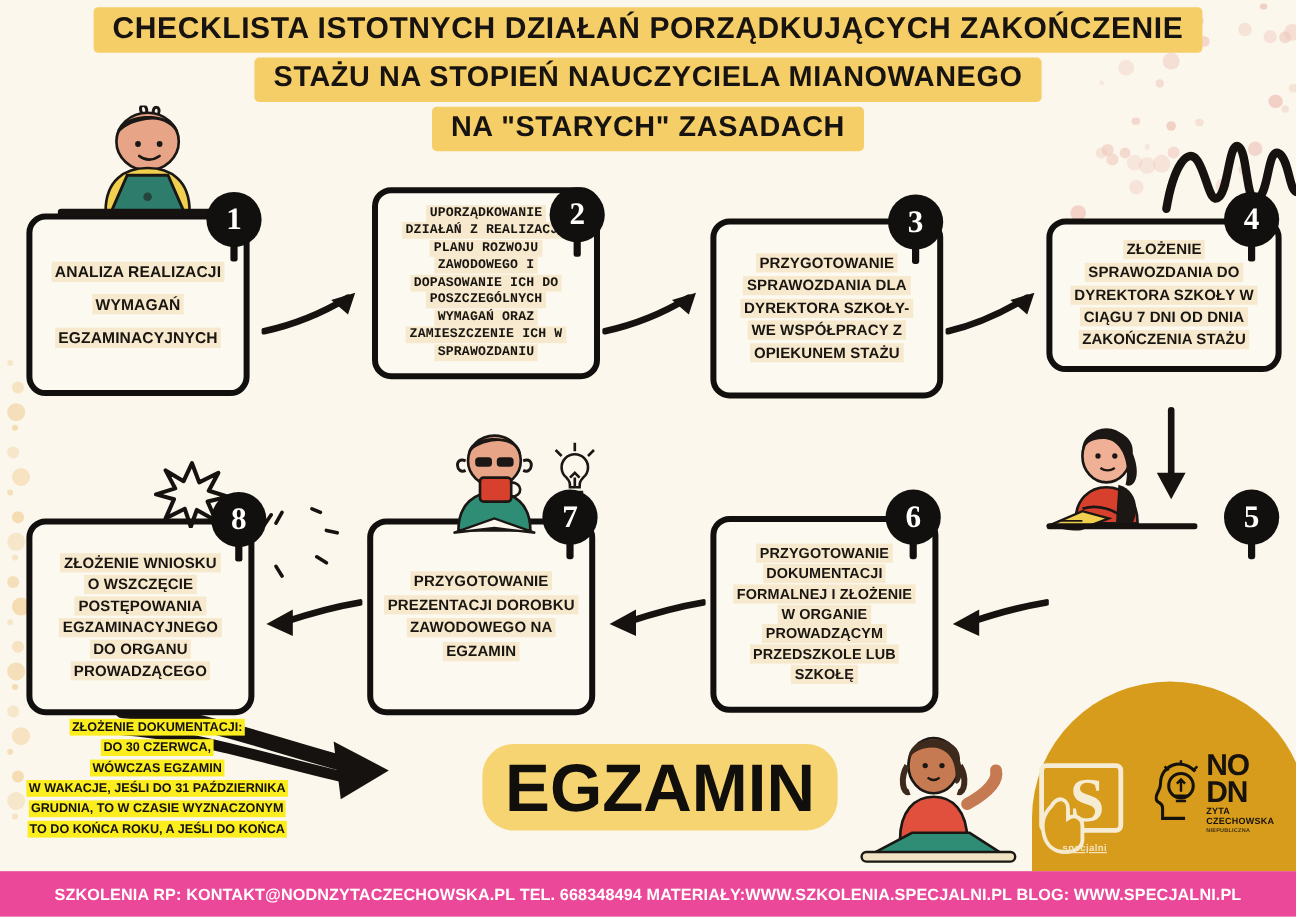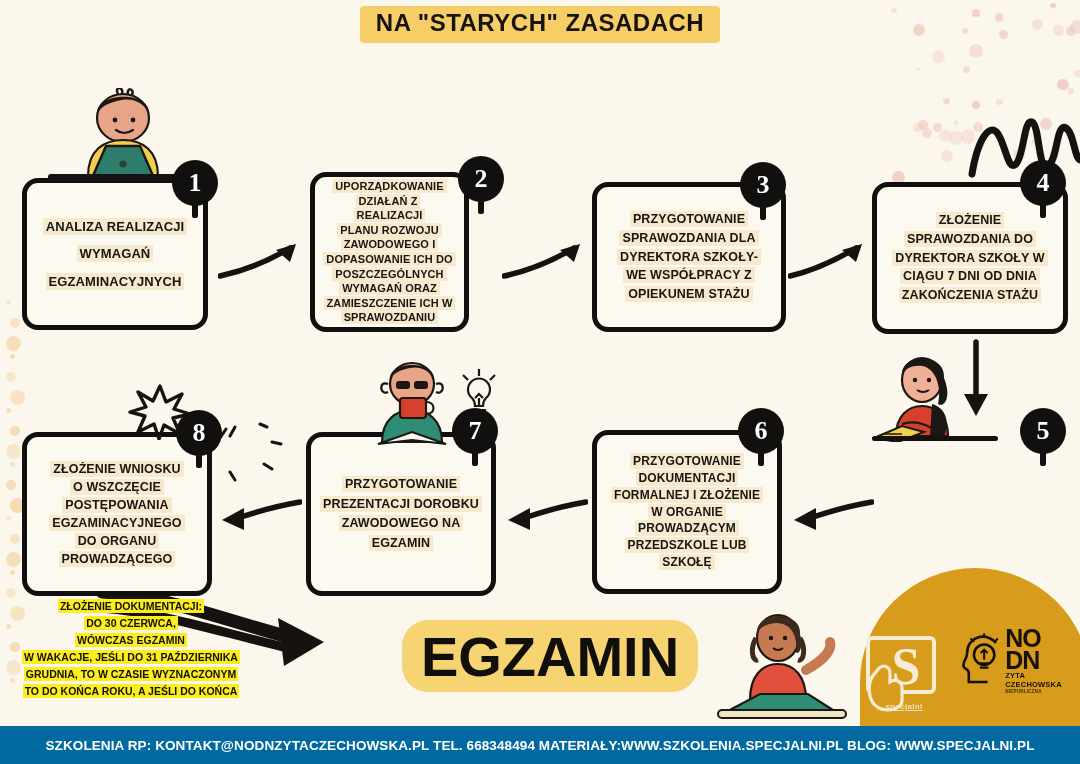--- a/index.html
+++ b/index.html
@@ -114,21 +114,21 @@
   .logo-spec{width:92px;height:84px;position:relative;}
   .logo-spec .cap{position:absolute;bottom:1px;left:0;width:92px;text-align:center;color:#F3E3BE;font-size:8px;font-weight:bold;letter-spacing:.3px;text-decoration:underline;}
   .logo-nodn{width:112px;height:84px;position:relative;display:flex;align-items:flex-start;}
   .nodn-text{color:#17120C;font-weight:bold;font-size:25px;line-height:.86;letter-spacing:-1px;}
   .nodn-sub{font-size:7.5px;letter-spacing:.2px;color:#17120C;font-weight:bold;}
   .nodn-sub2{font-size:4.6px;letter-spacing:.2px;color:#3b2e14;font-weight:bold;}
 
   
   .footer{
     position:absolute;left:0;bottom:0;width:1080px;height:38px;
-    background:#0369a1;z-index:9;
+    background:#ec4899;z-index:9;
     display:flex;align-items:center;justify-content:center;
   }
   .footer span{
     color:#FFFFFF;font-weight:bold;font-size:13.5px;letter-spacing:.1px;
     white-space:nowrap;
   }
 
   
   .illu{position:absolute;z-index:5;}
 </style>
@@ -208,20 +208,22 @@
       <div class="dot" style="width: 10px; height: 10px; left: 10px; top: 342px; background: rgb(243, 215, 168); opacity: 0.86;"></div>
       <div class="dot" style="width: 15px; height: 15px; left: 6px; top: 360px; background: rgb(243, 215, 168); opacity: 0.5;"></div>
       <div class="dot" style="width: 5px; height: 5px; left: 10px; top: 378px; background: rgb(243, 215, 168); opacity: 0.62;"></div>
     </div>
 
   <svg class="squiggle" style="left:968px;top:88px;" width="118" height="92" viewBox="0 0 118 92">
     <path d="M4 86 C10 50 22 34 30 46 C38 58 40 84 48 76 C56 68 56 30 64 34 C72 38 70 84 80 78 C90 72 88 34 98 40 C107 46 106 74 114 72" fill="none" stroke="#16120F" stroke-width="7" stroke-linecap="round"></path>
   </svg>
 
   <div class="title-wrap">
+    <div class="title-line l1">CHECKLISTA ISTOTNYCH DZIAŁAŃ PORZĄDKUJĄCYCH ZAKOŃCZENIE</div>
+    <div class="title-line l2">STAŻU NA STOPIEŃ NAUCZYCIELA MIANOWANEGO</div>
     <div class="title-line l3">NA "STARYCH" ZASADACH</div>
   </div>
 
   <svg class="illu" style="left:48px;top:88px;" width="150" height="92" viewBox="0 0 150 92">
     <ellipse cx="75" cy="30" rx="26" ry="24" fill="#E8A487" stroke="#1b1714" stroke-width="2.2"></ellipse>
     <path d="M49 26 C48 4 102 2 101 26 C96 14 84 10 74 12 C62 14 53 18 49 26Z" fill="#1b1714"></path>
     <path d="M70 6 C66 -2 76 -2 74 6" fill="none" stroke="#1b1714" stroke-width="2.5"></path>
     <path d="M80 7 C78 -1 87 0 84 7" fill="none" stroke="#1b1714" stroke-width="2.5"></path>
     <circle cx="67" cy="32" r="2.4" fill="#1b1714"></circle>
       <circle cx="85" cy="32" r="2.4" fill="#1b1714"></circle>
@@ -273,37 +275,37 @@
   </svg>
 
   <div class="step" style="left:22px;top:178px;width:186px;height:152px;">
     <div class="step-text" style="font-size:13px;line-height:2.1;"><span class="hl">ANALIZA REALIZACJI</span><br><span class="hl">WYMAGAŃ</span><br><span class="hl">EGZAMINACYJNYCH</span></div>
   </div>
   <div class="badge" style="left:172px;top:160px;">
     <span>1</span>
       <i class="stem"></i>
   </div>
 
-  <div class="step" style="left:310px;top:172px;width:159px;height:160px;">
+  <div class="step" style="left:310px;top:156px;width:190px;height:160px;font-family:Liberation Mono, monospace;">
     <div class="step-text" style="font-size:11px;line-height:1.32;"><span class="hl">UPORZĄDKOWANIE</span><br><span class="hl">DZIAŁAŃ Z REALIZACJI</span><br><span class="hl">PLANU ROZWOJU</span><br><span class="hl">ZAWODOWEGO I</span><br><span class="hl">DOPASOWANIE ICH DO</span><br><span class="hl">POSZCZEGÓLNYCH</span><br><span class="hl">WYMAGAŃ ORAZ</span><br><span class="hl">ZAMIESZCZENIE ICH W</span><br><span class="hl">SPRAWOZDANIU</span></div>
   </div>
   <div class="badge" style="left:458px;top:156px;">
     <span>2</span>
       <i class="stem"></i>
   </div>
 
   <div class="step" style="left:592px;top:182px;width:194px;height:150px;">
     <div class="step-text" style="font-size:12.5px;line-height:1.5;"><span class="hl">PRZYGOTOWANIE</span><br><span class="hl">SPRAWOZDANIA DLA</span><br><span class="hl">DYREKTORA SZKOŁY-</span><br><span class="hl">WE WSPÓŁPRACY Z</span><br><span class="hl">OPIEKUNEM STAŻU</span></div>
   </div>
   <div class="badge" style="left:740px;top:162px;">
     <span>3</span>
       <i class="stem"></i>
   </div>
 
-  <div class="step" style="left:872px;top:182px;width:196px;height:152px;">
+  <div class="step" style="left:872px;top:182px;width:196px;height:128px;">
     <div class="step-text" style="font-size:12.5px;line-height:1.5;"><span class="hl">ZŁOŻENIE</span><br><span class="hl">SPRAWOZDANIA DO</span><br><span class="hl">DYREKTORA SZKOŁY W</span><br><span class="hl">CIĄGU 7 DNI OD DNIA</span><br><span class="hl">ZAKOŃCZENIA STAŻU</span></div>
   </div>
   <div class="badge" style="left:1020px;top:160px;">
     <span>4</span>
       <i class="stem"></i>
   </div>
 
   <div class="step" style="left:22px;top:432px;width:190px;height:164px;">
     <div class="step-text" style="font-size:12.5px;line-height:1.44;"><span class="hl">ZŁOŻENIE WNIOSKU</span><br><span class="hl">O WSZCZĘCIE</span><br><span class="hl">POSTĘPOWANIA</span><br><span class="hl">EGZAMINACYJNEGO</span><br><span class="hl">DO ORGANU</span><br><span class="hl">PROWADZĄCEGO</span></div>
   </div>

